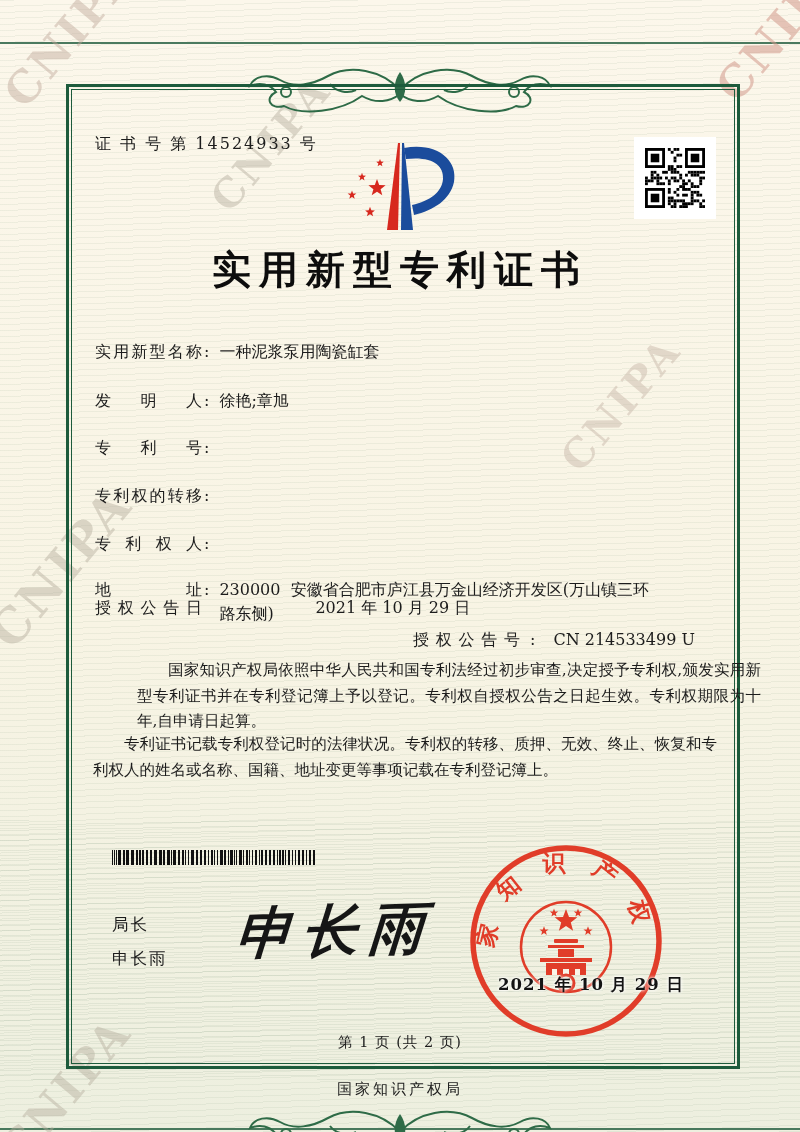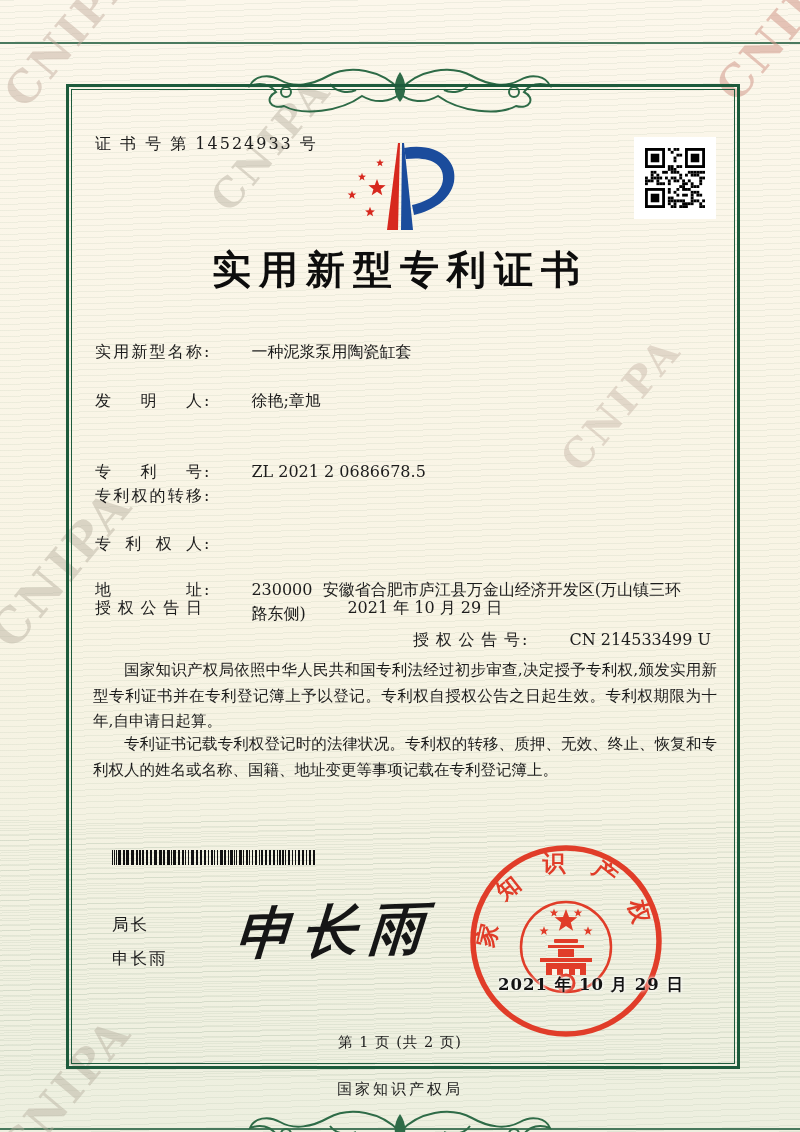--- a/index.html
+++ b/index.html
@@ -19,21 +19,21 @@
   .content{position:absolute;inset:0;z-index:3;}
   .certno{position:absolute;left:95px;top:134px;font-size:16px;letter-spacing:2px;}
   .logo{position:absolute;left:342px;top:138px;width:120px;height:98px;}
   .qrpad{position:absolute;left:634px;top:137px;width:82px;height:82px;background:#fff;}
   .qrpad svg{position:absolute;left:11px;top:11px;}
   .title{position:absolute;left:0;right:0;top:243px;text-align:center;font-size:39px;font-weight:bold;
          letter-spacing:8px;color:#0d0d0d;}
   .row{position:absolute;left:95px;font-size:16px;display:flex;align-items:flex-start;line-height:24px;}
   .flabel{display:inline-block;width:107px;text-align:justify;text-align-last:justify;}
   .fcolon{display:inline-block;margin:0 10px 0 2px;}
-  .fvalue{white-space:pre-wrap;margin-left:32px;}
+  .fvalue{white-space:pre-wrap;}
   .addr .fvalue{width:436px;}
   .para{position:absolute;left:93px;width:624px;font-size:15.5px;line-height:25.5px;
         text-indent:2em;text-align:justify;}
   .barcode{position:absolute;left:112px;top:850px;}
   .signoff{position:absolute;left:112px;font-size:16.5px;letter-spacing:2px;}
   .sig{position:absolute;left:236px;top:894px;font-size:56px;letter-spacing:10px;font-weight:600;
        transform:rotate(-2deg) skewX(-6deg);color:#161616;font-style:italic;}
   .sealbox{position:absolute;left:468px;top:843px;width:196px;height:196px;opacity:.93;}
   .sealdate{position:absolute;left:498px;top:974px;font-size:16.5px;font-weight:bold;letter-spacing:1px;
        color:#131313;text-shadow:0 0 3px #fff,0 0 4px #fff;z-index:5;}
@@ -233,50 +233,49 @@
     <div class="row" style="top:340px;">
       <span class="flabel">实用新型名称</span>
         <span class="fcolon">:</span>
       <span class="fvalue">一种泥浆泵用陶瓷缸套</span>
     </div>
     <div class="row" style="top:389px;">
       <span class="flabel">发明人</span>
         <span class="fcolon">:</span>
       <span class="fvalue">徐艳;章旭</span>
     </div>
-    <div class="row" style="top:460px;">
+    <div class="row" style="top:436px;">
       <span class="flabel">专利号</span>
         <span class="fcolon">:</span>
-      <span class="fvalue">ZL 2021 2 0686678.5</span>
     </div>
     <div class="row" style="top:484px;">
       <span class="flabel">专利权的转移</span>
         <span class="fcolon">:</span>
     </div>
     <div class="row" style="top:532px;align-items:center;">
       <span class="flabel">专利权人</span>
         <span class="fcolon">:</span>
     </div>
     <div class="row addr" style="top:578px;justify-content:center;">
       <span class="flabel">地址</span>
         <span class="fcolon">:</span>
       <span class="fvalue">230000  安徽省合肥市庐江县万金山经济开发区(万山镇三环路东侧)</span>
     </div>
     <div class="row" style="top:596px;gap:48px;">
       <span class="flabel">授权公告日</span>
         <span class="fcolon">:</span>
       <span class="fvalue">2021 年 10 月 29 日</span>
     </div>
-    <div class="row" style="top:628px;left:413px;">
+    <div class="row" style="top:628px;left:413px;gap:8px;">
       <span class="flabel">授权公告号</span>
         <span class="fcolon">:</span>
       <span class="fvalue">CN 214533499 U</span>
     </div>
 
-    <div class="para" style="top:658px;">国家知识产权局依照中华人民共和国专利法经过初步审查,决定授予专利权,颁发实用新型专利证书并在专利登记簿上予以登记。专利权自授权公告之日起生效。专利权期限为十年,自申请日起算。</div>
+    <div class="para" style="top:658px;margin-left:44px;">国家知识产权局依照中华人民共和国专利法经过初步审查,决定授予专利权,颁发实用新型专利证书并在专利登记簿上予以登记。专利权自授权公告之日起生效。专利权期限为十年,自申请日起算。</div>
     <div class="para" style="top:732px;">专利证书记载专利权登记时的法律状况。专利权的转移、质押、无效、终止、恢复和专利权人的姓名或名称、国籍、地址变更等事项记载在专利登记簿上。</div>
 
     <svg class="barcode" id="barcode" width="206" height="15" viewBox="0 0 206 15">
         <rect x="0" y="0" width="1" height="15" fill="#111"></rect>
         <rect x="2" y="0" width="1" height="15" fill="#111"></rect>
         <rect x="4" y="0" width="1" height="15" fill="#111"></rect>
         <rect x="6" y="0" width="3" height="15" fill="#111"></rect>
         <rect x="11" y="0" width="2" height="15" fill="#111"></rect>
         <rect x="14" y="0" width="3" height="15" fill="#111"></rect>
         <rect x="19" y="0" width="3" height="15" fill="#111"></rect>

